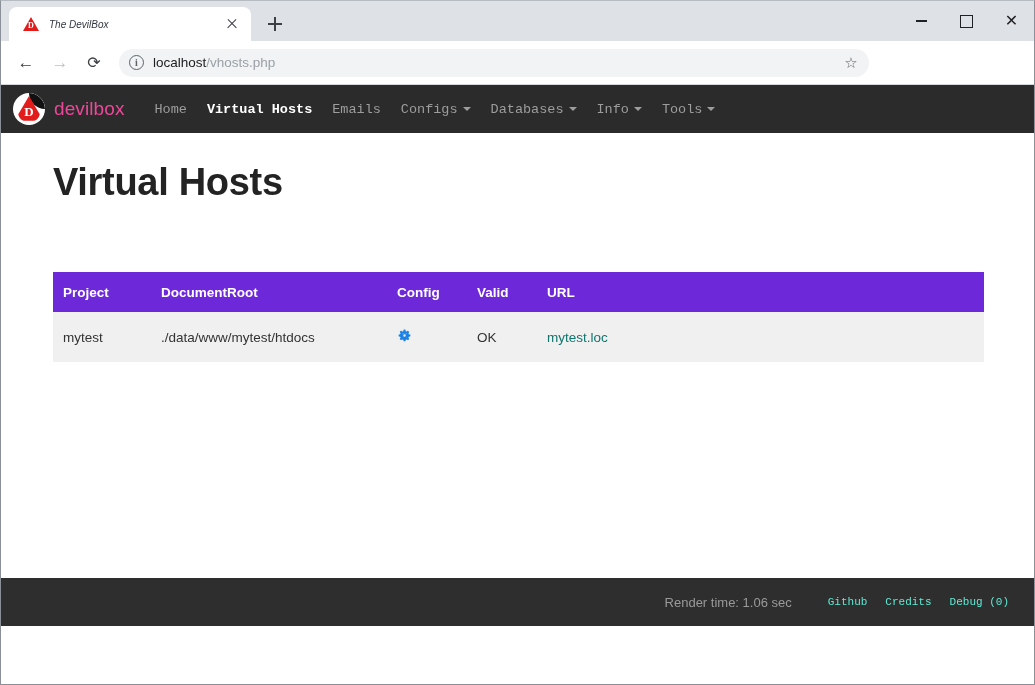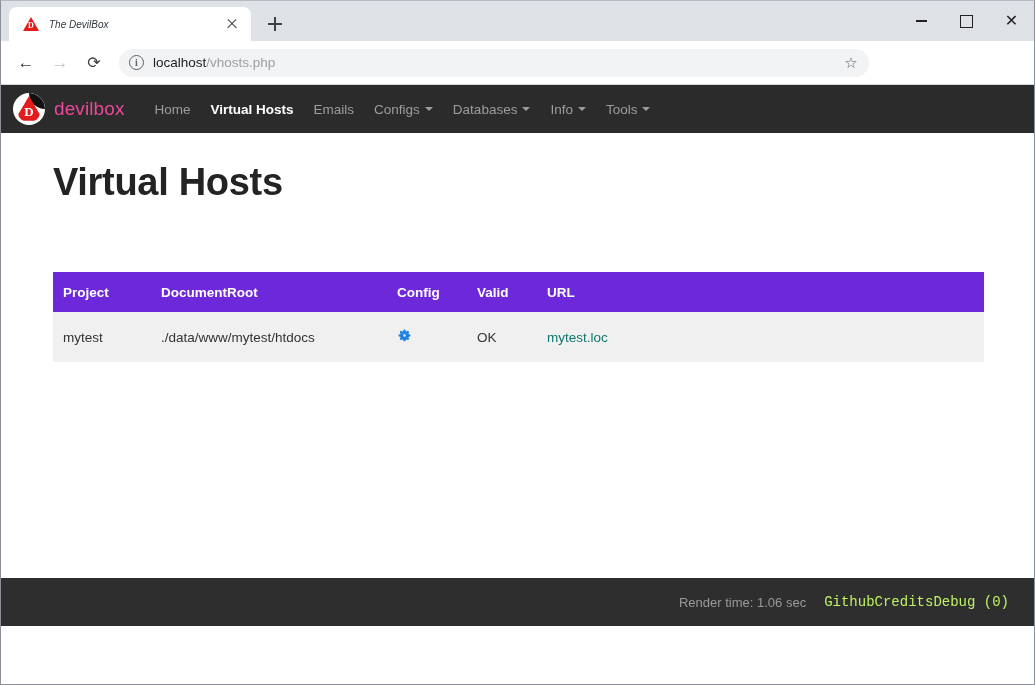--- a/index.html
+++ b/index.html
@@ -239,21 +239,21 @@
     font-family: "Liberation Serif", serif;
     line-height: 1;
   }
 
   .brandname {
     color: #ec4899;
     font-size: 19px;
     letter-spacing: 0.1px;
   }
 
-  .dbnav-links { display: flex; align-items: center; }
+  .dbnav-links { display: flex; align-items: center; font-family: Liberation Mono, monospace; }
 
   .dbnav-item {
     color: #9d9d9d;
     font-size: 13.5px;
     padding: 0 10px;
     white-space: nowrap;
     display: flex;
     align-items: center;
   }
   .dbnav-item.active { color: #ffffff; font-weight: bold; }
@@ -338,23 +338,24 @@
     align-items: center;
     justify-content: flex-end;
     padding-right: 25px;
   }
   .rendertime {
     color: #9a9a9a;
     font-size: 13px;
     margin-right: 18px;
   }
   .flink {
-    color: #bef264;
-    font-size: 14px;
+    color: #5eead4;
+    font-size: 11px;
     font-family: "Liberation Mono", monospace;
+    margin-left: 18px;
     text-decoration: none;
     white-space: nowrap;
   }
 
   
   .tri {
     position: absolute;
     left: 0; top: 1px;
     width: 0; height: 0;
     border-left: 8px solid transparent;

